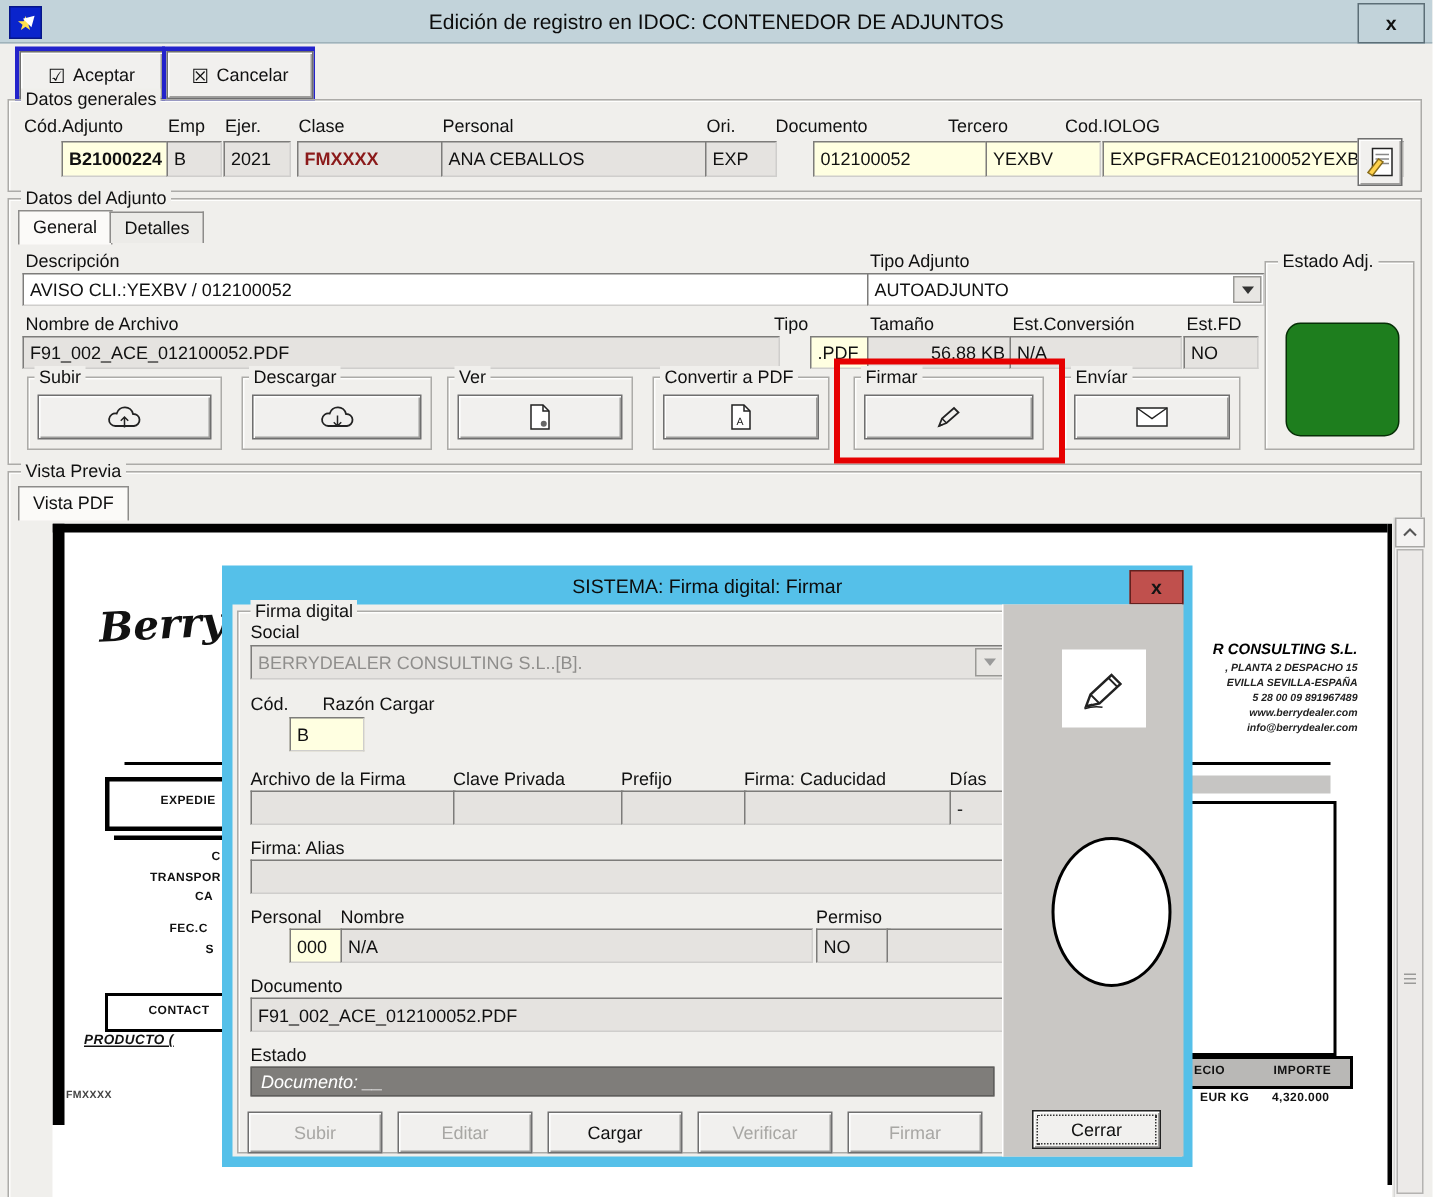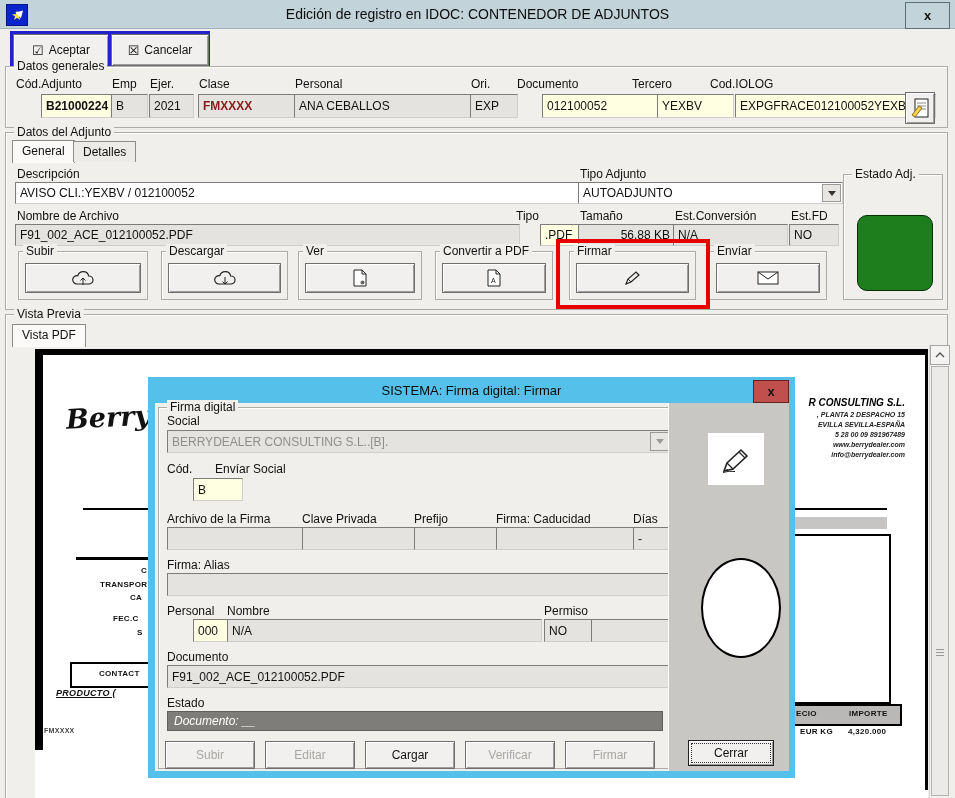--- a/index.html
+++ b/index.html
@@ -228,34 +228,37 @@
 <div class="tab active" style="left:12px;top:324px;z-index:2;">Vista PDF</div>
 
 <div class="abs viewport">
 
   <div class="abs" style="left:0;top:0;width:8px;height:401px;background:#000;"></div>
   <div class="abs" style="left:0;top:0;width:890px;height:6px;background:#000;"></div>
   <div class="abs" style="left:890px;top:0;width:3px;height:441px;background:#000;"></div>
 
   <div class="abs" style="left:31px;top:52px;font-family:'DejaVu Serif',serif;font-style:italic;font-weight:bold;font-size:27px;transform:rotate(-3deg);white-space:nowrap;">BerryD</div>
   <div class="abs" style="left:48px;top:159px;width:65px;height:2px;background:#000;"></div>
+  <div class="abs" style="left:35px;top:169px;width:130px;height:30px;border:3px solid #000;background:#fff;">
+    <span class="pdftext" style="left:34px;top:8px;">EXPEDIE</span>
+  </div>
   <div class="abs" style="left:41px;top:208px;width:124px;height:3px;background:#000;"></div>
   <span class="pdftext" style="left:106px;top:217px;">C</span>
   <span class="pdftext" style="left:65px;top:231px;">TRANSPOR</span>
   <span class="pdftext" style="left:95px;top:244px;">CA</span>
   <span class="pdftext" style="left:78px;top:265px;">FEC.C</span>
   <span class="pdftext" style="left:102px;top:279px;">S</span>
   <div class="abs" style="left:35px;top:313px;width:125px;height:22px;border:2px solid #000;background:#fff;">
     <span class="pdftext" style="left:27px;top:5px;">CONTACT</span>
   </div>
   <span class="pdftext" style="left:21px;top:339px;font-style:italic;text-decoration:underline;font-size:9px;">PRODUCTO (</span>
   <span class="pdftext" style="left:9px;top:378px;font-size:7px;color:#444;">FMXXXX</span>
 
   <div class="abs" style="right:23px;top:48px;display:flex;flex-direction:column;align-items:flex-end;gap:3px;font-style:italic;font-weight:bold;color:#222;">
-    <span style="font-size:10px;color:#000;">R CONSULTING S.L.</span>
+    <span style="font-size:10px;color:#000;margin-top:31px;">R CONSULTING S.L.</span>
     <span style="font-size:7px;">, PLANTA 2 DESPACHO 15</span>
     <span style="font-size:7px;">EVILLA  SEVILLA-ESPAÑA</span>
     <span style="font-size:7px;">5 28 00 09  891967489</span>
     <span style="font-size:7px;">www.berrydealer.com</span>
     <span style="font-size:7px;">info@berrydealer.com</span>
   </div>
   <div class="abs" style="left:700px;top:159px;width:152px;height:2px;background:#000;"></div>
   <div class="abs" style="left:700px;top:168px;width:152px;height:12px;background:#c6c5c3;"></div>
   <div class="abs" style="left:700px;top:185px;width:152px;height:166px;border:2px solid #000;background:#fff;"></div>
   <div class="abs" style="left:755px;top:355px;width:108px;height:18px;background:#b9b8b6;border:2px solid #000;">
@@ -291,21 +294,21 @@
 
       <span class="lbl" style="left:8px;top:6px;">Social</span>
       <div class="field" style="left:8px;top:22px;width:494px;height:21px;color:#8f8e8c;">
         <span>BERRYDEALER CONSULTING S.L..[B].</span>
         <span class="combo-arrow">
             <span class="tri dis"></span>
           </span>
       </div>
 
       <span class="lbl" style="left:8px;top:54px;">Cód.</span>
-      <span class="lbl" style="left:56px;top:54px;">Envíar Social</span>
+      <span class="lbl" style="left:56px;top:54px;">Razón Cargar</span>
       <div class="field yellow" style="left:8px;top:70px;width:40px;height:21px;">B</div>
 
       <span class="lbl" style="left:8px;top:104px;">Archivo de la Firma</span>
       <span class="lbl" style="left:143px;top:104px;">Clave Privada</span>
       <span class="lbl" style="left:255px;top:104px;">Prefijo</span>
       <span class="lbl" style="left:337px;top:104px;">Firma: Caducidad</span>
       <span class="lbl" style="left:474px;top:104px;">Días</span>
       <div class="field" style="left:8px;top:119px;width:127px;height:21px;"></div>
       <div class="field" style="left:143px;top:119px;width:104px;height:21px;"></div>
       <div class="field" style="left:255px;top:119px;width:74px;height:21px;"></div>

